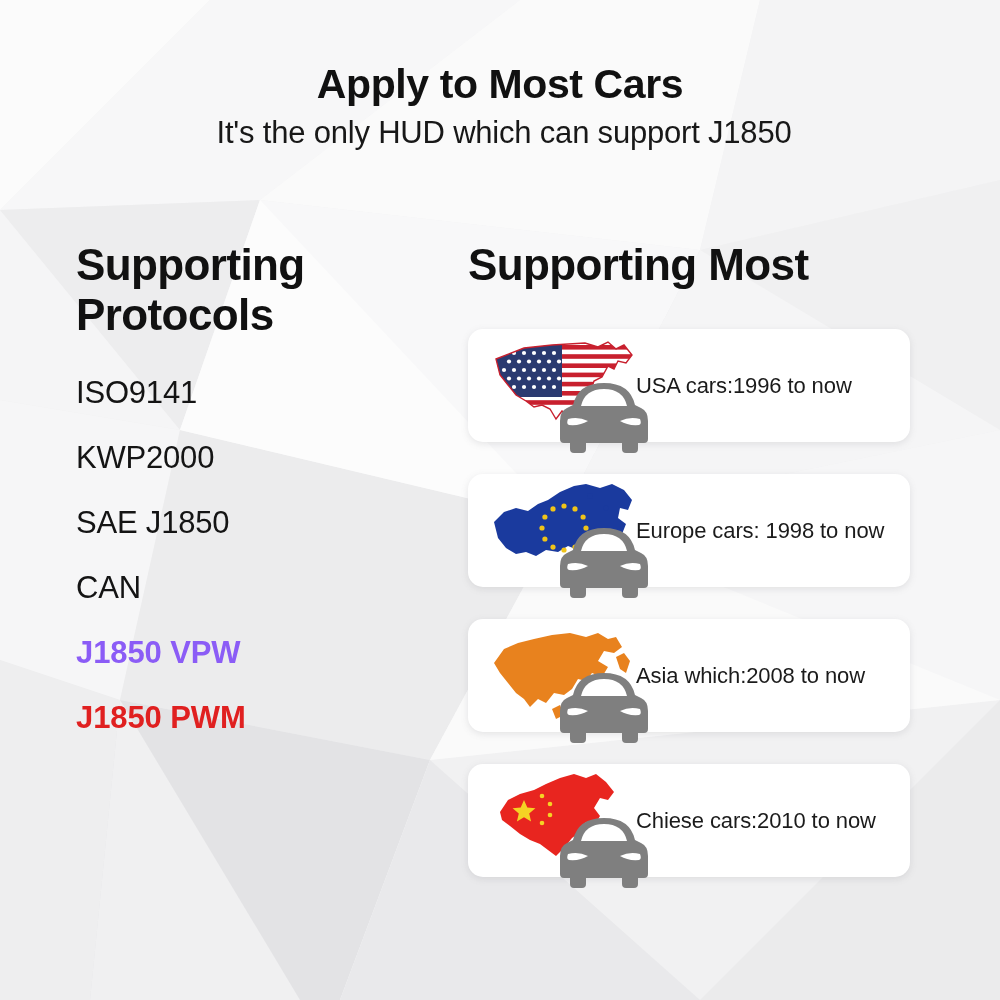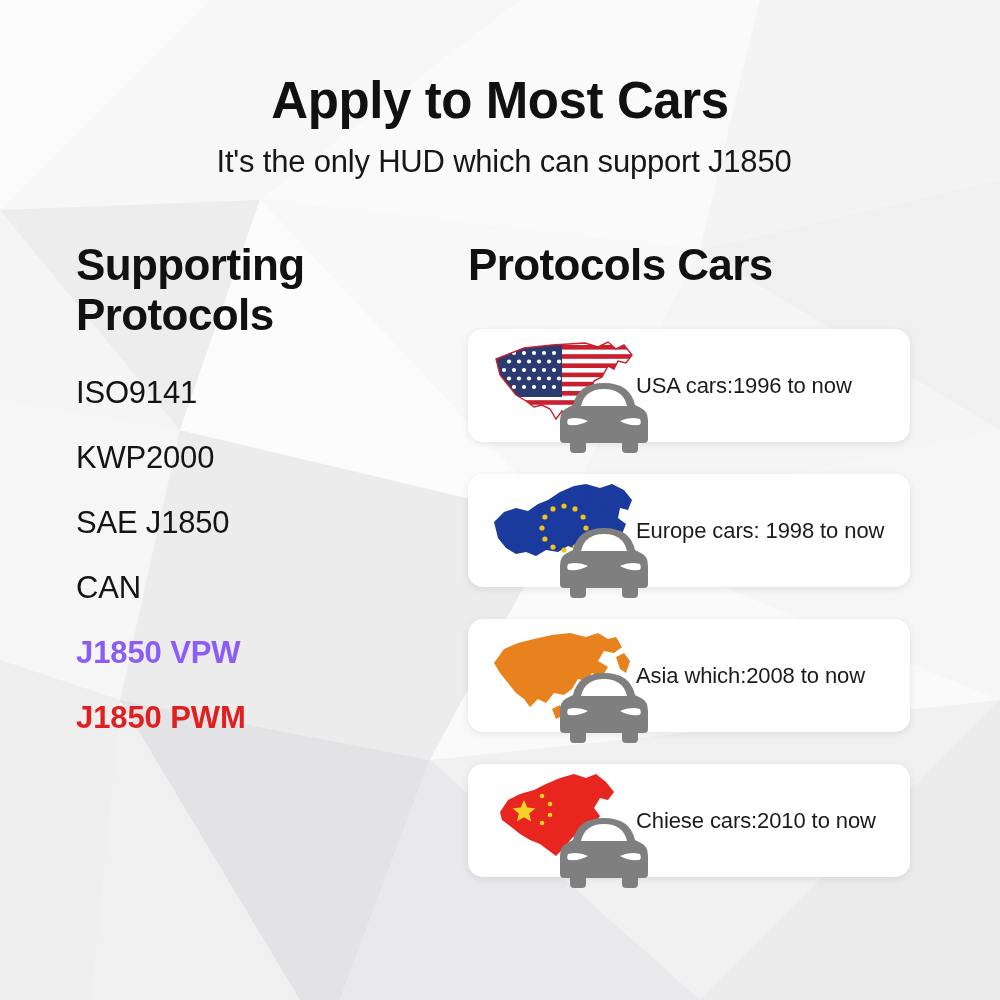--- a/index.html
+++ b/index.html
@@ -31,26 +31,26 @@
   }
 
   
   #header {
     left: 0;
     top: 58px;
     width: 1000px;
     text-align: center;
   }
   #main-title {
-    font-size: 51px;
+    font-size: 41px;
     font-weight: bold;
     color: #111111;
     letter-spacing: -0.4px;
     line-height: 1.06;
-    margin: 16px;
+    margin: 5px;
   }
   #sub-title {
     font-size: 31px;
     font-weight: normal;
     color: #181818;
     margin: 9px 0 0 8px;
     letter-spacing: -0.2px;
   }
 
   
@@ -187,21 +187,21 @@
         <li>ISO9141</li>
         <li>KWP2000</li>
         <li>SAE J1850</li>
         <li>CAN</li>
         <li class="hl" style="color: #8b5cf6;">J1850 VPW</li>
         <li class="hl" style="color: rgb(224, 32, 32);">J1850 PWM</li>
       </ul>
   </div>
 
   <div id="cars-col" class="layer">
-    <div id="cars-heading">Protocols Cars</div>
+    <div id="cars-heading">Supporting Most</div>
     <div id="car-cards">
         <div class="car-card">
           <div class="card-inner">
             <div class="map-wrap">
               <svg viewBox="0 0 150 105" width="150" height="105">
                 <defs>
                   <clipPath id="clipUSA">
                     <path d="M6 26 L34 15 L62 12 L95 10 L108 14 L118 9 L126 16 L134 12 L142 22 L136 30 L128 28 L124 36 L118 33 L112 44 L104 48 L100 60 L92 70 L84 74 L78 86 L72 78 L66 86 L60 76 L52 72 L44 74 L36 68 L26 62 L18 52 L10 42 Z"></path>
                   </clipPath>
                 </defs>

